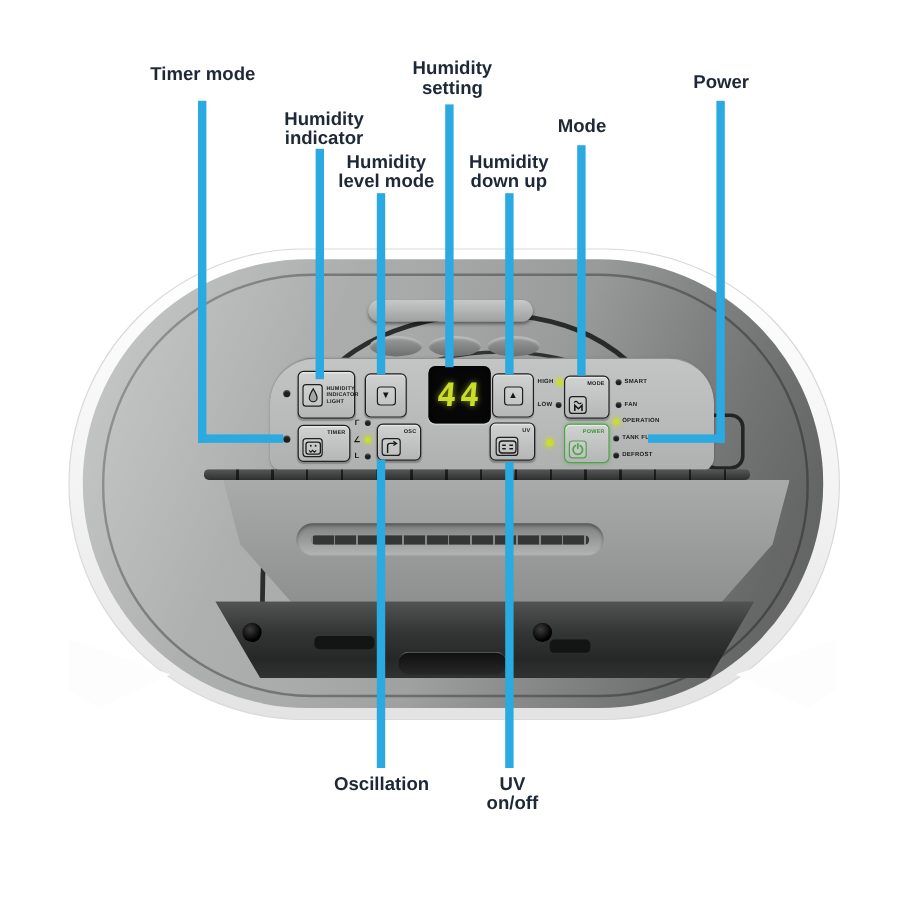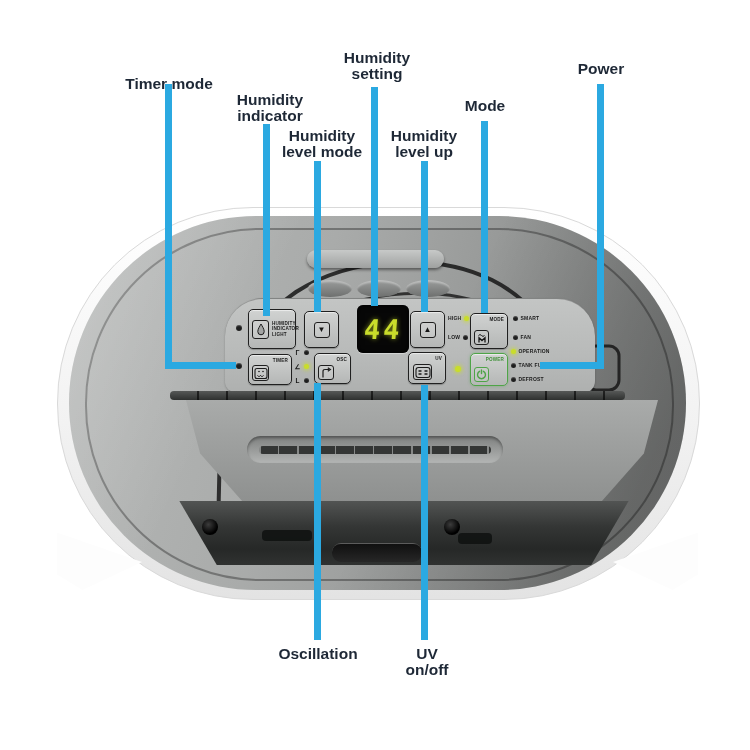--- a/index.html
+++ b/index.html
@@ -251,36 +251,36 @@
   <div class="cl" style="left:263px;top:124px;width:7px;height:192px;"></div>
   <div class="cl" style="left:314px;top:161px;width:7px;height:151px;"></div>
   <div class="cl" style="left:371px;top:87px;width:7px;height:219px;"></div>
   <div class="cl" style="left:421px;top:161px;width:7px;height:151px;"></div>
   <div class="cl" style="left:481px;top:121px;width:7px;height:192px;"></div>
   <div class="cl" style="left:597px;top:84px;width:7px;height:285px;"></div>
   <div class="cl" style="left:540px;top:362px;width:64px;height:7px;"></div>
   <div class="cl" style="left:314px;top:383px;width:7px;height:257px;"></div>
   <div class="cl" style="left:421px;top:385px;width:7px;height:255px;"></div>
 
-  <div class="lbl" style="left:169px;top:76px;">Timer mode</div>
+  <div class="lbl" style="left:169px;top:55px;">Timer mode</div>
   <div class="lbl" style="left:270px;top:92px;">
     <span>Humidity</span><br>
     <span>indicator</span>
   </div>
   <div class="lbl" style="left:377px;top:50px;">
     <span>Humidity</span><br>
     <span>setting</span>
   </div>
   <div class="lbl" style="left:322px;top:128px;">
     <span>Humidity</span><br>
     <span>level mode</span>
   </div>
   <div class="lbl" style="left:424px;top:128px;">
     <span>Humidity</span><br>
-    <span>level up</span>
+    <span>down up</span>
   </div>
   <div class="lbl" style="left:485px;top:98px;">Mode</div>
   <div class="lbl" style="left:601px;top:61px;">Power</div>
   <div class="lbl" style="left:318px;top:646px;">Oscillation</div>
   <div class="lbl" style="left:427px;top:646px;">
     <span>UV</span><br>
     <span>on/off</span>
   </div>
 
 </div>

